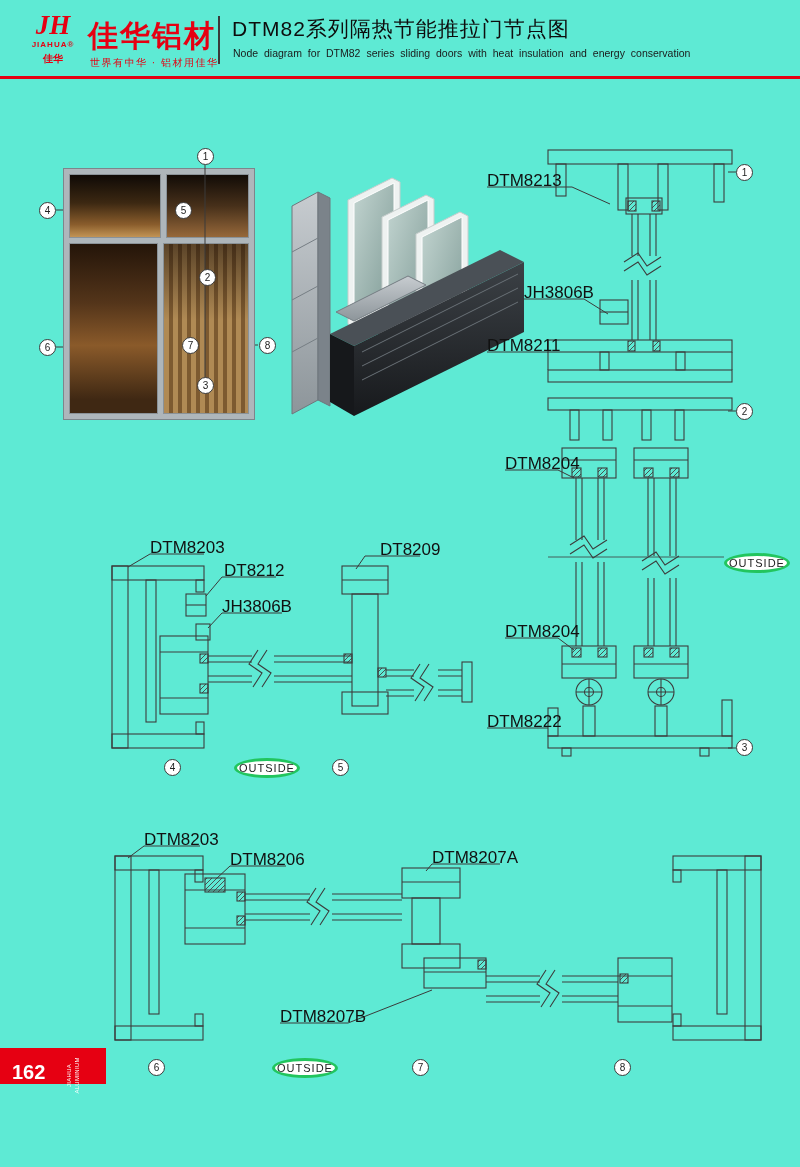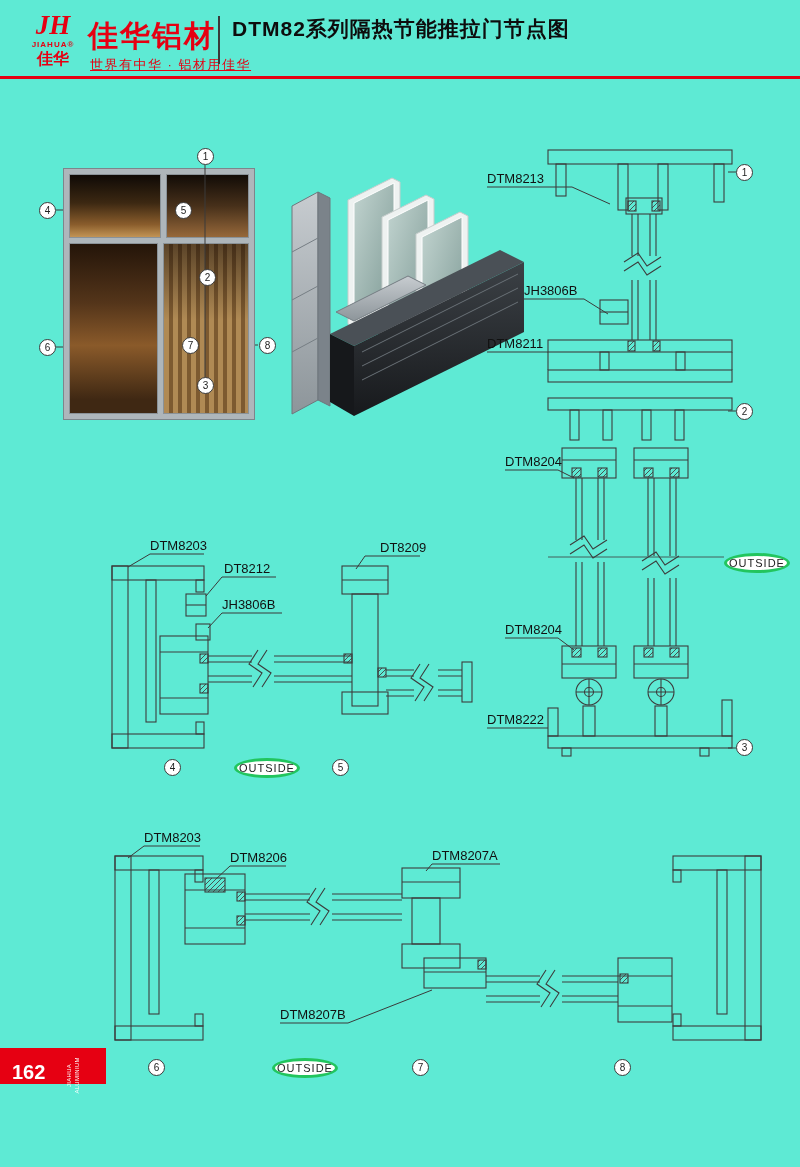--- a/index.html
+++ b/index.html
@@ -4,25 +4,25 @@
 <style>
   html,body{margin:0;padding:0;background:#ffffff;}
   .page{position:relative;width:800px;height:1167px;background:#5eead4;overflow:hidden;
         font-family:"Liberation Sans",sans-serif;color:#111;}
 
   
   .logo{position:absolute;left:24px;top:10px;width:58px;text-align:center;color:#e60012;}
   .logo-mark{font-family:"Liberation Serif",serif;font-style:italic;font-weight:bold;
              font-size:27px;line-height:30px;color:#e60012;}
   .logo-en{font-size:8px;font-weight:bold;letter-spacing:1px;line-height:10px;}
-  .logo-cn{font-size:16px;font-weight:bold;line-height:14px;margin-top:2px;}
+  .logo-cn{font-size:10px;font-weight:bold;line-height:14px;margin-top:2px;}
   .brand{position:absolute;left:88px;top:16px;font-size:30px;font-weight:bold;color:#e60012;letter-spacing:2px;}
-  .tagline{position:absolute;left:90px;top:56px;font-size:13px;color:#e60012;letter-spacing:1.5px;text-decoration:underline;}
+  .tagline{position:absolute;left:90px;top:56px;font-size:10px;color:#e60012;letter-spacing:1.5px;}
   .hdr-divider{position:absolute;left:218px;top:16px;width:2px;height:48px;background:#3a3a3a;}
-  .doc-title{position:absolute;left:232px;top:15px;font-size:21px;font-weight:bold;color:#0d0d0d;letter-spacing:1px;}
+  .doc-title{position:absolute;left:232px;top:15px;font-size:21px;font-weight:normal;color:#0d0d0d;letter-spacing:1px;}
   .doc-subtitle{position:absolute;left:233px;top:47px;width:470px;font-size:10.5px;color:#1a1a1a;word-spacing:3px;}
   .red-rule{position:absolute;left:0;top:76px;width:800px;height:3px;background:#e60012;}
 
   
   .linework{position:absolute;left:0;top:0;pointer-events:none;z-index:2;}
 
   
   .photo{position:absolute;left:63px;top:168px;width:192px;height:252px;z-index:1;
          background:#aeb6bb;border:1px solid #7d858b;padding:5px;box-sizing:border-box;
          display:flex;flex-direction:column;gap:5px;}
@@ -30,21 +30,21 @@
   .ph-top{height:64px;}
   .ph-bottom{flex:1;}
   .pane{border:1px solid #8a9298;}
   .pane-t1{flex:1.05;background:linear-gradient(180deg,#0f0a06,#3c2812 45%,#8a5d2c 80%,#c29455);}
   .pane-t2{flex:0.95;background:linear-gradient(180deg,#120c07,#47301a 50%,#96683a);}
   .pane-d1{flex:1.02;background:linear-gradient(180deg,#241509,#54351a 35%,#8a5a2a 60%,#3f2813 92%);}
   .pane-d2{flex:0.98;background:linear-gradient(180deg,rgba(20,10,5,.55),rgba(20,10,5,0) 45%),
            repeating-linear-gradient(90deg,#b08a54 0 5px,#7d5a30 5px 9px);}
 
   
-  .lbl{position:absolute;font-size:13px;color:#111;white-space:nowrap;z-index:3;}
+  .lbl{position:absolute;font-size:17px;color:#111;white-space:nowrap;z-index:3;}
   .co{position:absolute;width:17px;height:17px;border:1px solid #3a3a3a;border-radius:50%;
       background:#fff;font-size:10px;display:flex;align-items:center;justify-content:center;
       color:#222;z-index:3;box-sizing:border-box;}
   .outside{position:absolute;width:66px;height:20px;border:3px solid #22c55e;border-radius:50%;
       background:#fff;font-size:11px;letter-spacing:1px;display:flex;align-items:center;
       justify-content:center;color:#222;z-index:3;box-sizing:border-box;}
 
   
   .footer-bar{position:absolute;left:0;top:1048px;width:106px;height:36px;background:#e60012;
       display:flex;align-items:flex-end;z-index:3;}
@@ -60,20 +60,21 @@
 
   <div class="logo">
     <div class="logo-mark">JH</div>
     <div class="logo-en"><span>JIAHUA</span><span>®</span></div>
     <div class="logo-cn">佳华</div>
   </div>
   <div class="brand">佳华铝材</div>
   <div class="tagline">世界有中华 · 铝材用佳华</div>
   <div class="hdr-divider"></div>
   <div class="doc-title">DTM82系列隔热节能推拉门节点图</div>
+  <div class="doc-subtitle">Node diagram for DTM82 series sliding doors with heat insulation and energy conservation</div>
   <div class="red-rule"></div>
 
   <div class="photo">
     <div class="ph-row ph-top">
       <div class="pane pane-t1"></div>
       <div class="pane pane-t2"></div>
     </div>
     <div class="ph-row ph-bottom">
       <div class="pane pane-d1"></div>
       <div class="pane pane-d2"></div>

